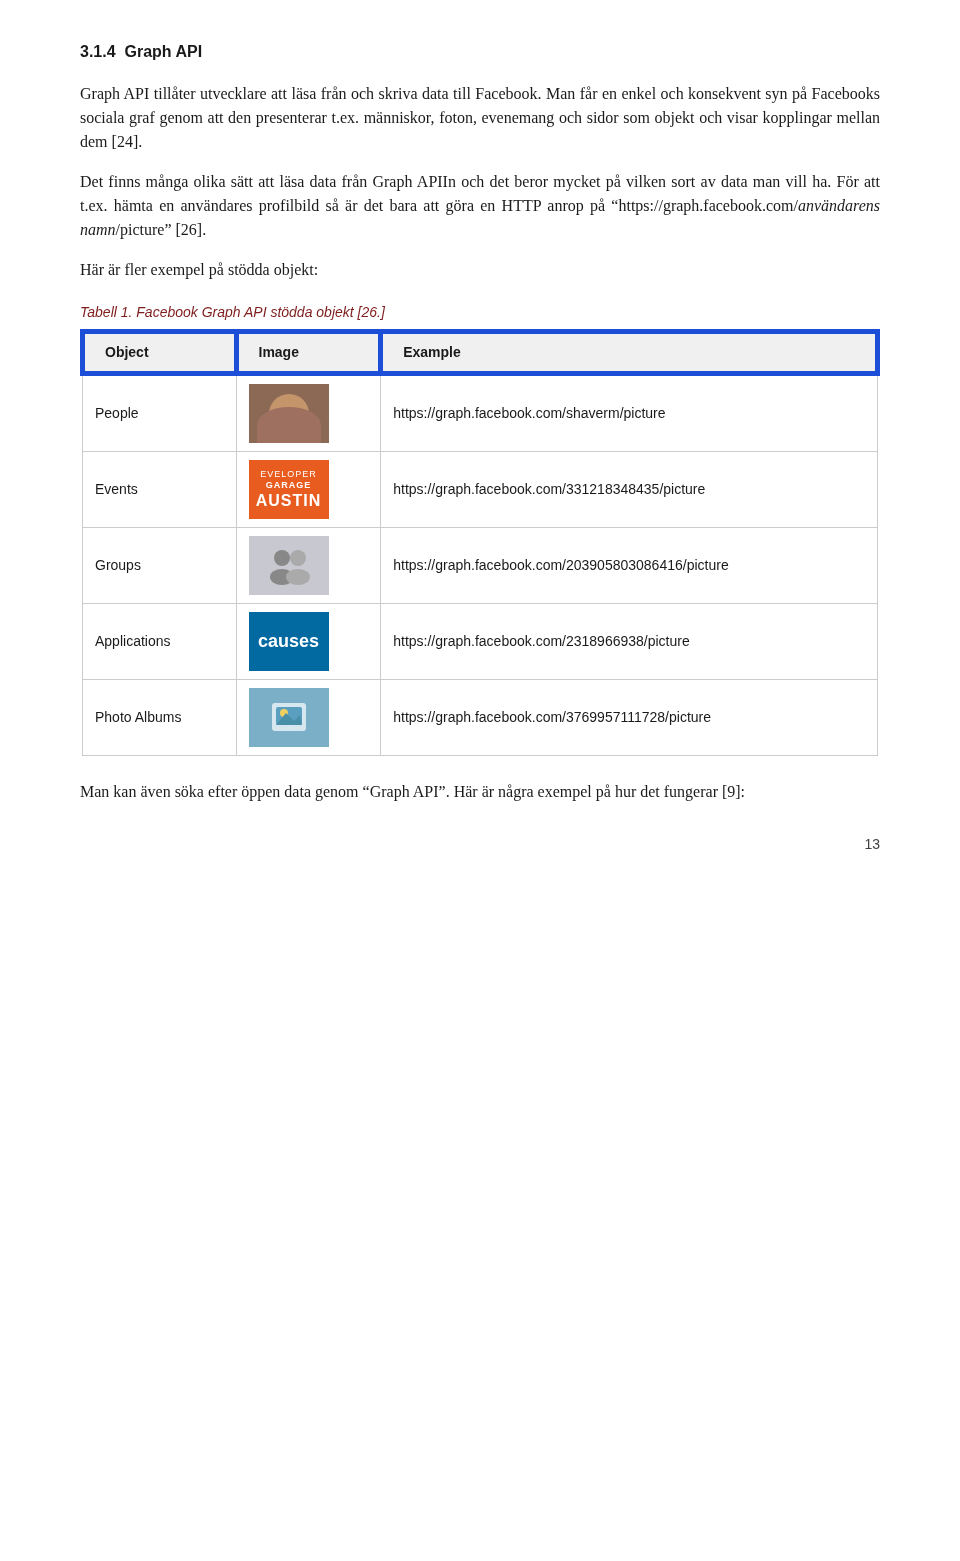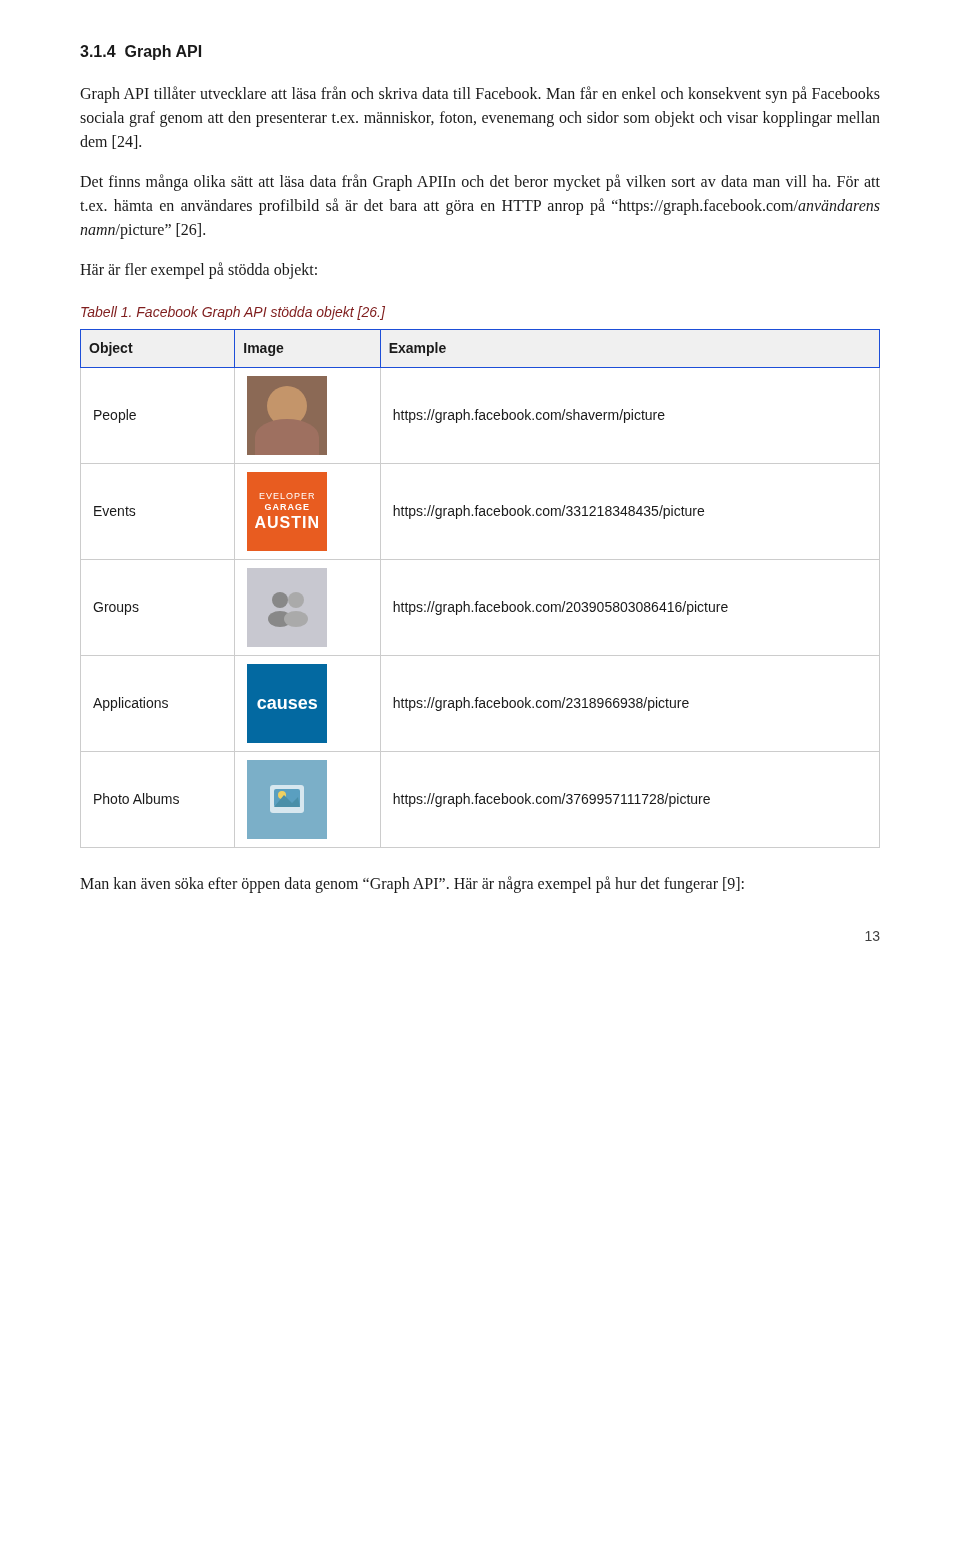--- a/index.html
+++ b/index.html
@@ -33,33 +33,33 @@
     }
     table {
       border-collapse: collapse;
       width: 100%;
       margin-bottom: 24px;
       font-family: Arial, sans-serif;
       font-size: 14px;
     }
     table th {
       background: #f0f0f0;
-      border: 1px solid #1d4ed8;
-      padding: 8px 8px;
+      border: 5px solid #1d4ed8;
+      padding: 8px 20px;
       font-weight: bold;
       text-align: left;
     }
     table td {
       border: 1px solid #ccc;
       padding: 8px 12px;
       vertical-align: middle;
     }
     .img-placeholder {
       width: 80px;
-      height: 79px;
+      height: 59px;
       display: inline-block;
       vertical-align: middle;
     }
     
     .img-person {
       background: #8B6955;
       position: relative;
       overflow: hidden;
     }
     .img-person::before {

